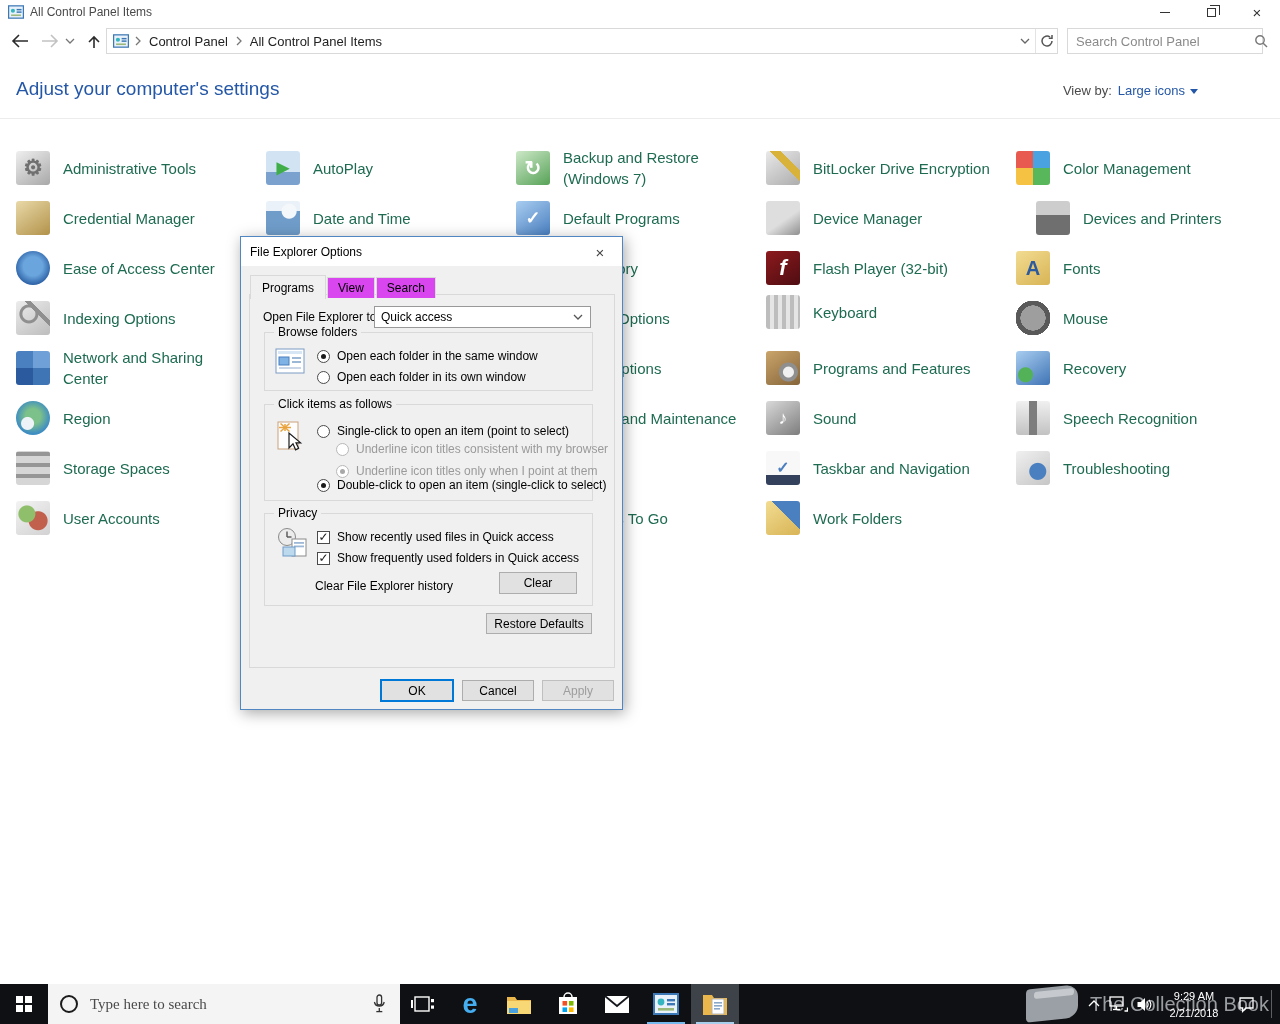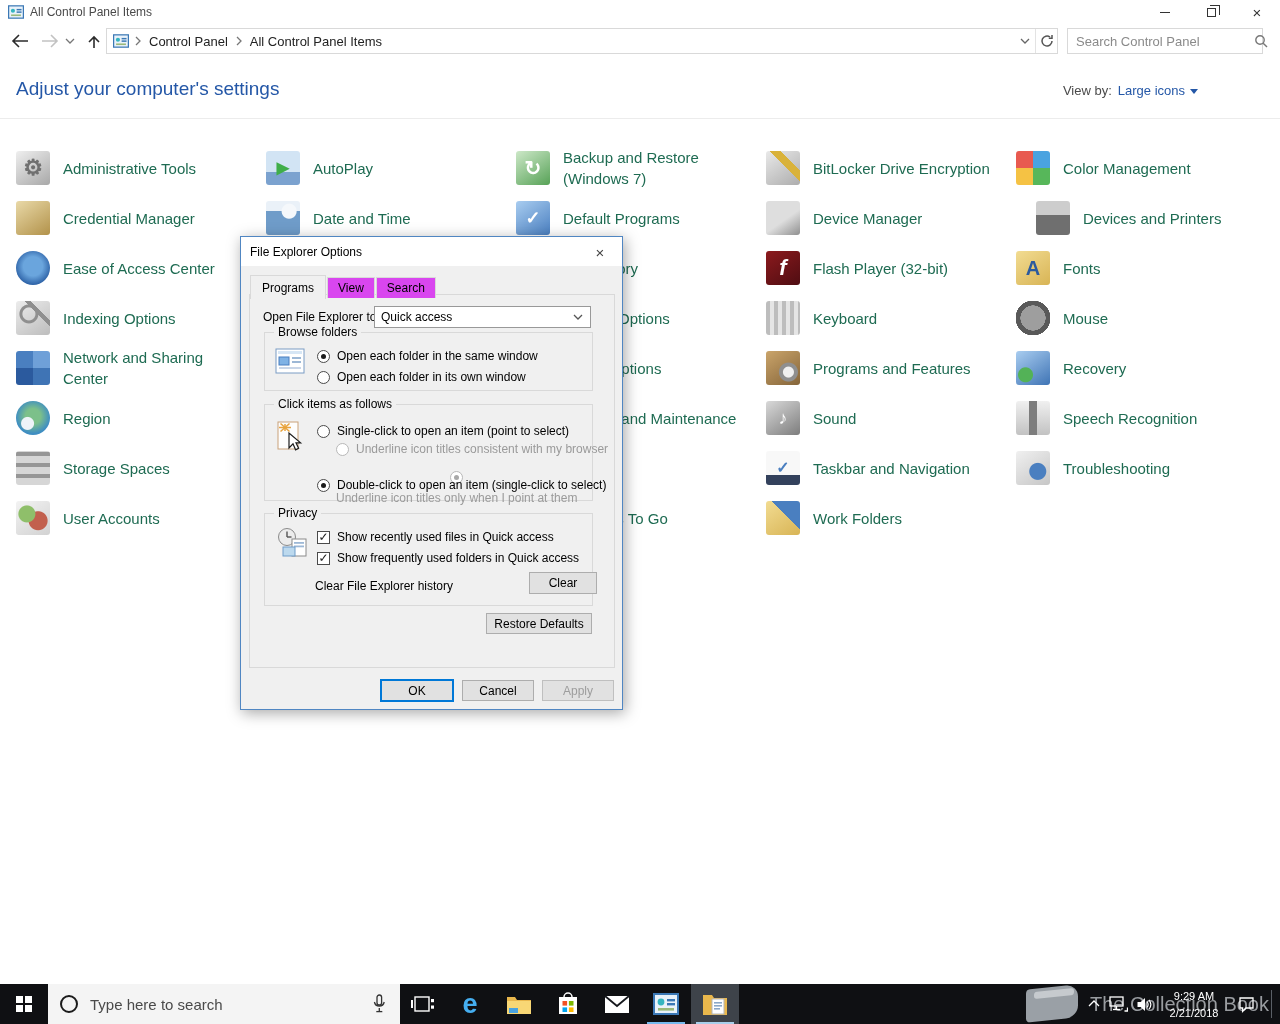--- a/index.html
+++ b/index.html
@@ -98,34 +98,34 @@
   .g-icon{position:absolute;left:10px;display:flex}
   .opt{position:absolute;display:flex;align-items:center;gap:7px;height:16px;white-space:nowrap}
   .radio{width:13px;height:13px;border:1px solid #4a4a4a;border-radius:50%;background:#fff;position:relative;flex:0 0 13px}
   .radio.sel::after{content:"";position:absolute;left:3px;top:3px;right:3px;bottom:3px;background:#1b1b1b;border-radius:50%}
   .radio.dis{border-color:#b8b8b8}
   .radio.dis.sel::after{background:#a8a8a8}
   .check{width:13px;height:13px;border:1px solid #4a4a4a;background:#fff;font-size:12px;line-height:11px;text-align:center;color:#1b1b1b;flex:0 0 13px}
   .dis-label{color:#9a9a9a}
   .clear-label{position:absolute;left:50px;top:65px}
   .btn{position:absolute;background:#e1e1e1;border:1px solid #adadad;display:flex;align-items:center;justify-content:center;font-size:12px;color:#000}
-  .btn-clear{left:264px;top:58px;width:68px;height:22px}
+  .btn-clear{left:234px;top:58px;width:78px;height:22px}
   .btn-restore{left:245px;top:376px;width:106px;height:21px}
   .btn-ok{left:139px;top:442px;width:74px;height:23px;border:2px solid #0078d7}
   .btn-cancel{left:221px;top:443px;width:72px;height:21px}
   .btn-apply{left:301px;top:443px;width:72px;height:21px;color:#9d9d9d;border-color:#bfbfbf}
 
   
   .taskbar{position:absolute;left:0;top:984px;width:1280px;height:40px;background:#0f1013}
   .start{position:absolute;left:0;top:0;width:48px;height:40px;display:flex;align-items:center;justify-content:center;z-index:2}
   .win-logo{display:grid;grid-template-columns:7px 7px;grid-template-rows:7px 7px;gap:1.5px}
   .win-logo span{background:#fff}
   .tsearch{position:absolute;left:48px;top:0;width:352px;height:40px;background:#f4f4f4;display:flex;align-items:center;z-index:2}
   .cortana-ring{width:18px;height:18px;border:2px solid #1b1b1b;border-radius:50%;margin-left:12px;flex:0 0 18px}
-  .tsearch input{border:none;outline:none;background:transparent;font-size:15px;color:#7f1d1d;margin-left:10px;flex:1;font-family:Liberation Sans, sans-serif}
+  .tsearch input{border:none;outline:none;background:transparent;font-size:15px;color:#7f1d1d;margin-left:10px;flex:1;font-family:Liberation Serif, serif}
   .tsearch input::placeholder{color:#4a4a4a}
   .ts-mic{margin-right:14px;display:flex}
   .taskview{position:absolute;left:400px;top:0;width:46px;height:40px;display:flex;align-items:center;justify-content:center;z-index:2}
   .tb-slot{position:absolute;top:0;width:48px;height:40px;display:flex;align-items:center;justify-content:center;z-index:2}
   .tb-slot.active{background:#3e434a}
   .tb-underline{position:absolute;left:5px;right:5px;bottom:0;height:2px;background:#76b9ed}
   .tb-underline.lite{background:#a8cfeb}
   .edge-e{font-size:27px;font-weight:bold;color:#45aef0;line-height:27px}
   .tray-ico{position:absolute;top:0;height:40px;display:flex;align-items:center;justify-content:center;z-index:2}
   .clock{position:absolute;left:1156px;top:4px;width:76px;text-align:center;color:#fff;font-size:11px;line-height:1.5;z-index:2}
@@ -316,21 +316,21 @@
       <span class="cp-label">BitLocker Drive Encryption</span>
     </div>
     <div class="cp-item" style="left: 750px; top: 50px;">
       <span class="cpicon ci-device-manager-icon"></span>
       <span class="cp-label">Device Manager</span>
     </div>
     <div class="cp-item" style="left: 750px; top: 100px;">
       <span class="cpicon ci-flash-player-icon">f</span>
       <span class="cp-label">Flash Player (32-bit)</span>
     </div>
-    <div class="cp-item" style="left: 750px; top: 150px;">
+    <div class="cp-item" style="left: 750px; top: 144px;">
       <span class="cpicon ci-keyboard-icon"></span>
       <span class="cp-label">Keyboard</span>
     </div>
     <div class="cp-item" style="left: 750px; top: 200px;">
       <span class="cpicon ci-programs-and-features-icon"></span>
       <span class="cp-label">Programs and Features</span>
     </div>
     <div class="cp-item" style="left: 750px; top: 250px;">
       <span class="cpicon ci-sound-icon">♪</span>
       <span class="cp-label">Sound</span>
@@ -431,21 +431,21 @@
           </g>
           <path d="M14 15 l0 15 4-4.2 2.6 6 3-1.6 -2.6-5.4 4.6 0 z" fill="#fff" stroke="#1b1b1b" stroke-width="1.2"></path>
         </svg>
     </span>
     <span id="click-opts"><div class="opt" style="top: 18px; left: 52px;">
           <span class="radio"></span>
           <span>Single-click to open an item (point to select)</span>
         </div><div class="opt" style="top: 36px; left: 71px;">
           <span class="radio dis"></span>
           <span class="dis-label">Underline icon titles consistent with my browser</span>
-        </div><div class="opt" style="top: 66px; left: 71px; flex-direction: column;">
+        </div><div class="opt" style="top: 58px; left: 71px;">
           <span class="radio sel dis"></span>
           <span class="dis-label">Underline icon titles only when I point at them</span>
         </div><div class="opt" style="top: 72px; left: 52px;">
           <span class="radio sel"></span>
           <span>Double-click to open an item (single-click to select)</span>
         </div></span>
   </div>
 
   <div class="group g-privacy">
     <span class="group-title">Privacy</span>

